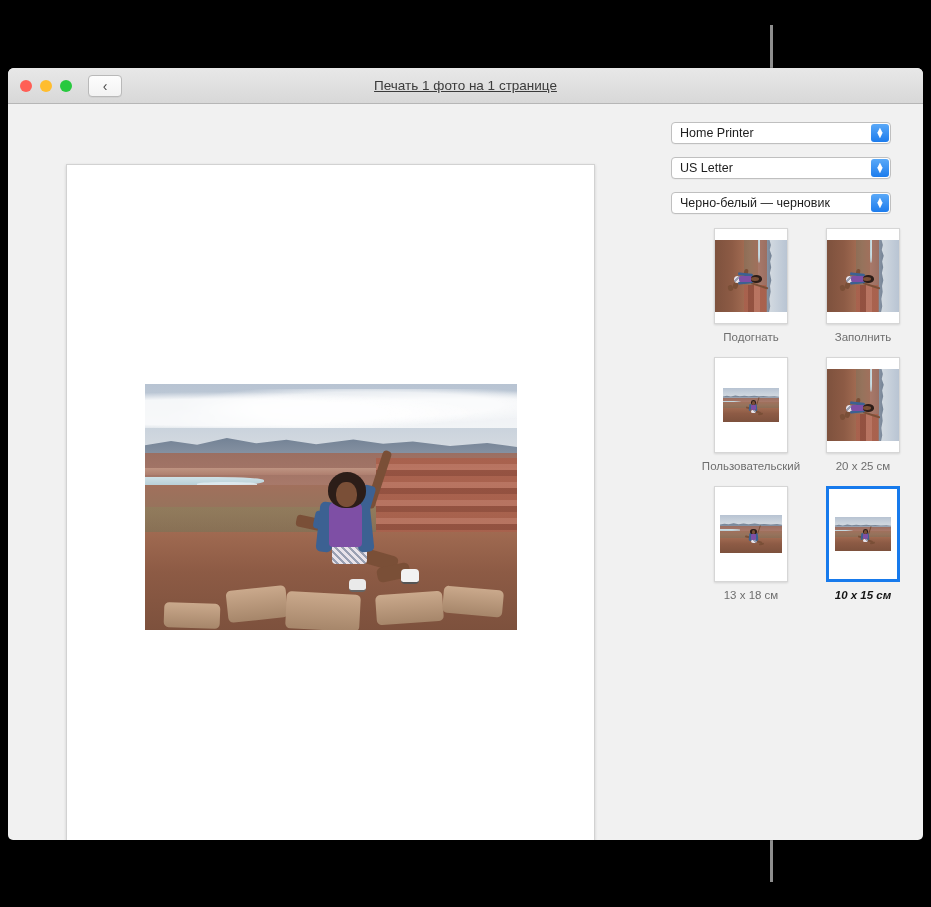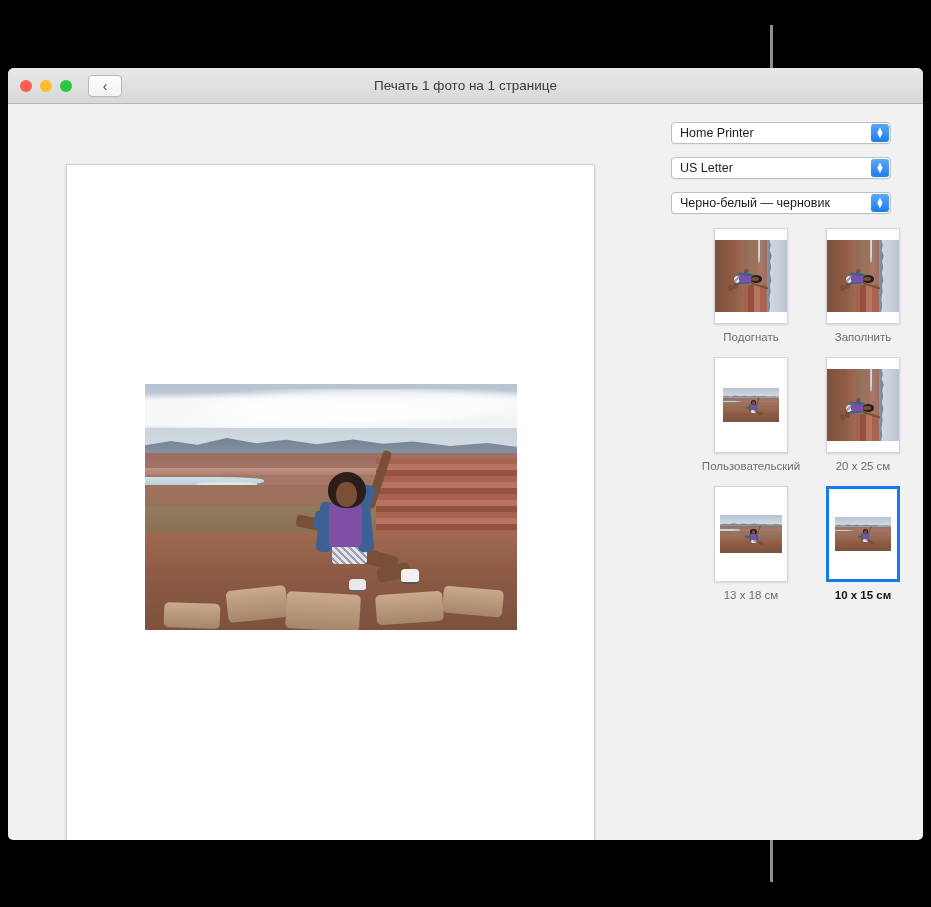--- a/index.html
+++ b/index.html
@@ -50,21 +50,21 @@
   .backbtn {
     margin-left: 16px; width: 34px; height: 22px;
     background: linear-gradient(to bottom,#fdfdfd,#f3f3f3);
     border: 1px solid #b9b9b9; border-radius: 4px;
     display: flex; align-items: center; justify-content: center;
     font-size: 14px; color: #4a4a4a; line-height: 1;
     box-shadow: 0 0.5px 0.5px rgba(0,0,0,0.08);
   }
   .title {
     position: absolute; left: 0; right: 0; text-align: center;
-    font-size: 13.5px; color: #3b3b3b; pointer-events: none;
+    font-size: 13.5px; color: #3b3b3b; pointer-events: none; text-decoration: underline;
   }
 
   
   .body { display: flex; height: 632px; background: #d946ef; }
   .preview-pane {
     width: 645px; height: 100%;
     background: #f1f1f1;
     display: flex; align-items: flex-start; justify-content: center;
     padding-top: 60px;
   }
@@ -176,21 +176,21 @@
     width: 74px; height: 96px; background:#fff;
     border:1px solid #d6d6d6;
     box-shadow: 0 1px 2px rgba(0,0,0,0.12);
     position: relative; overflow:hidden;
     display:flex; align-items:center; justify-content:center;
   }
   .cell.selected .thumbbox {
     border:3px solid #177aec; box-shadow:none; padding:2px; background:#fff;
   }
   .thumb-label { margin-top: 7px; font-size: 11.5px; color:#6e6e6e; white-space:nowrap; }
-  .cell.selected .thumb-label { color:#151515; font-weight:bold; }
+  .cell.selected .thumb-label { color:#151515; font-weight:bold;font-style:italic; }
 
   
   .ti { overflow:hidden; position:relative; }
   .ti.rot { width: 96px; height: 74px; transform: rotate(90deg); }
   .ti.center { width: 56px; height: 34px; }
   .ti.center-lg { width: 62px; height: 38px; }
   .ti.tiny { position:absolute; left:4px; top:4px; width:22px; height:14px; }
 
   
   .footer {

